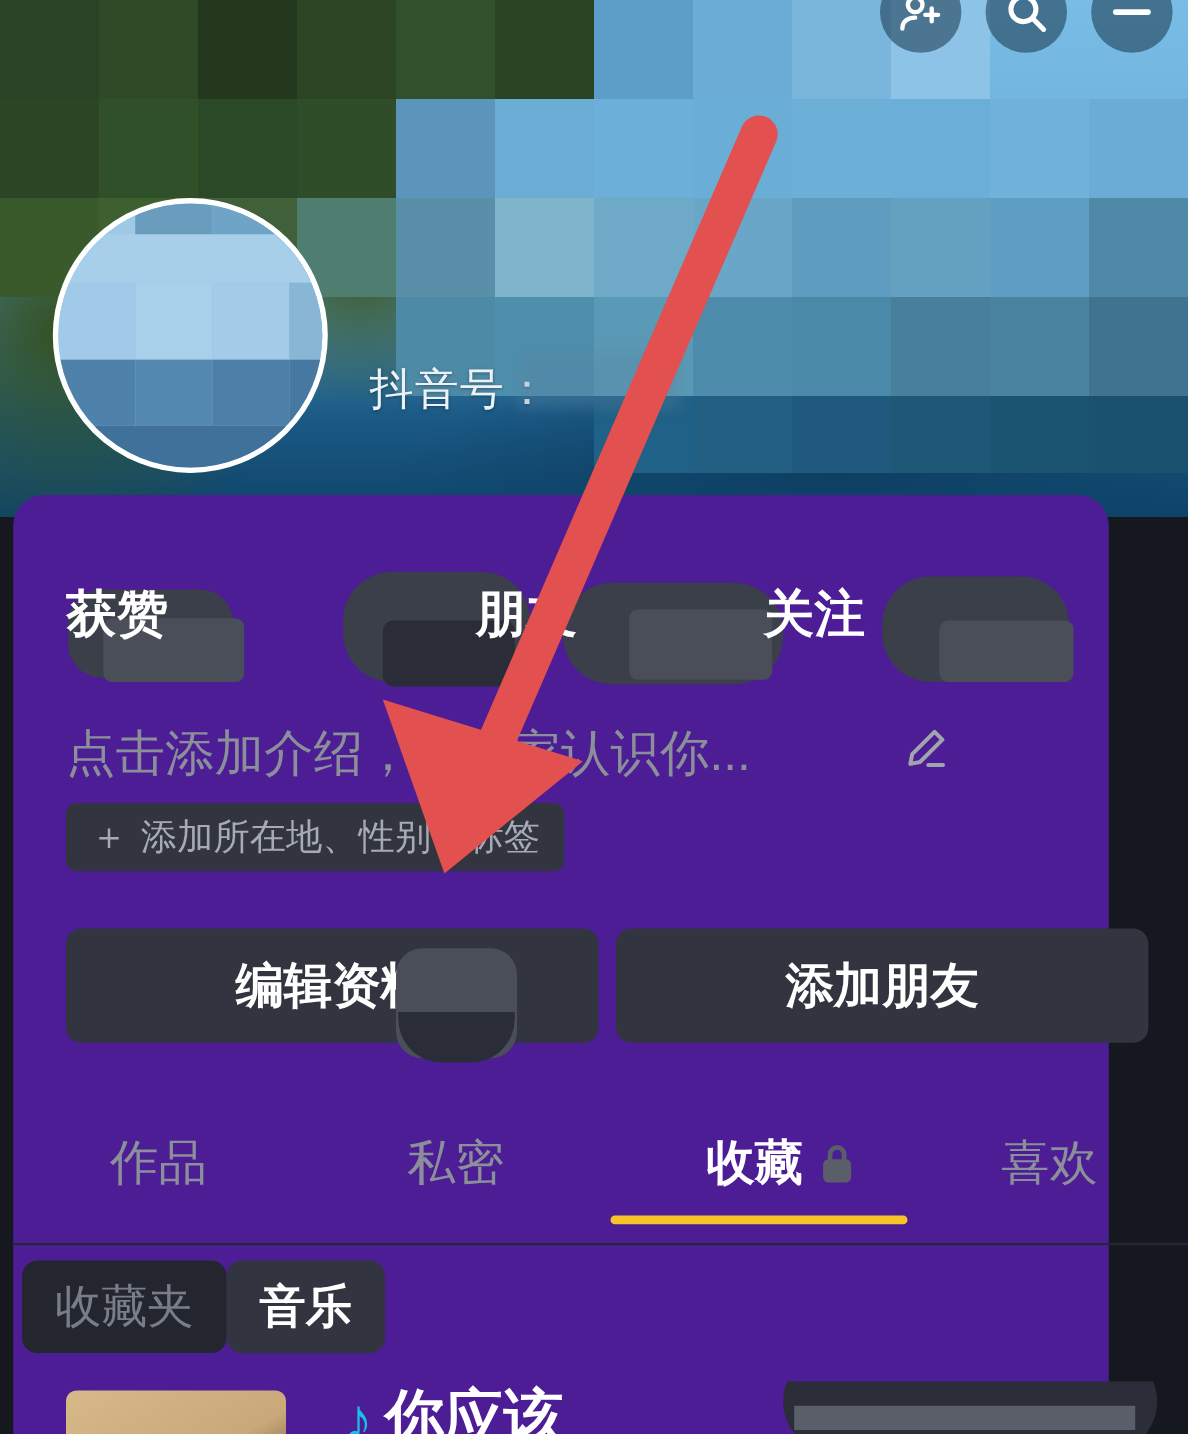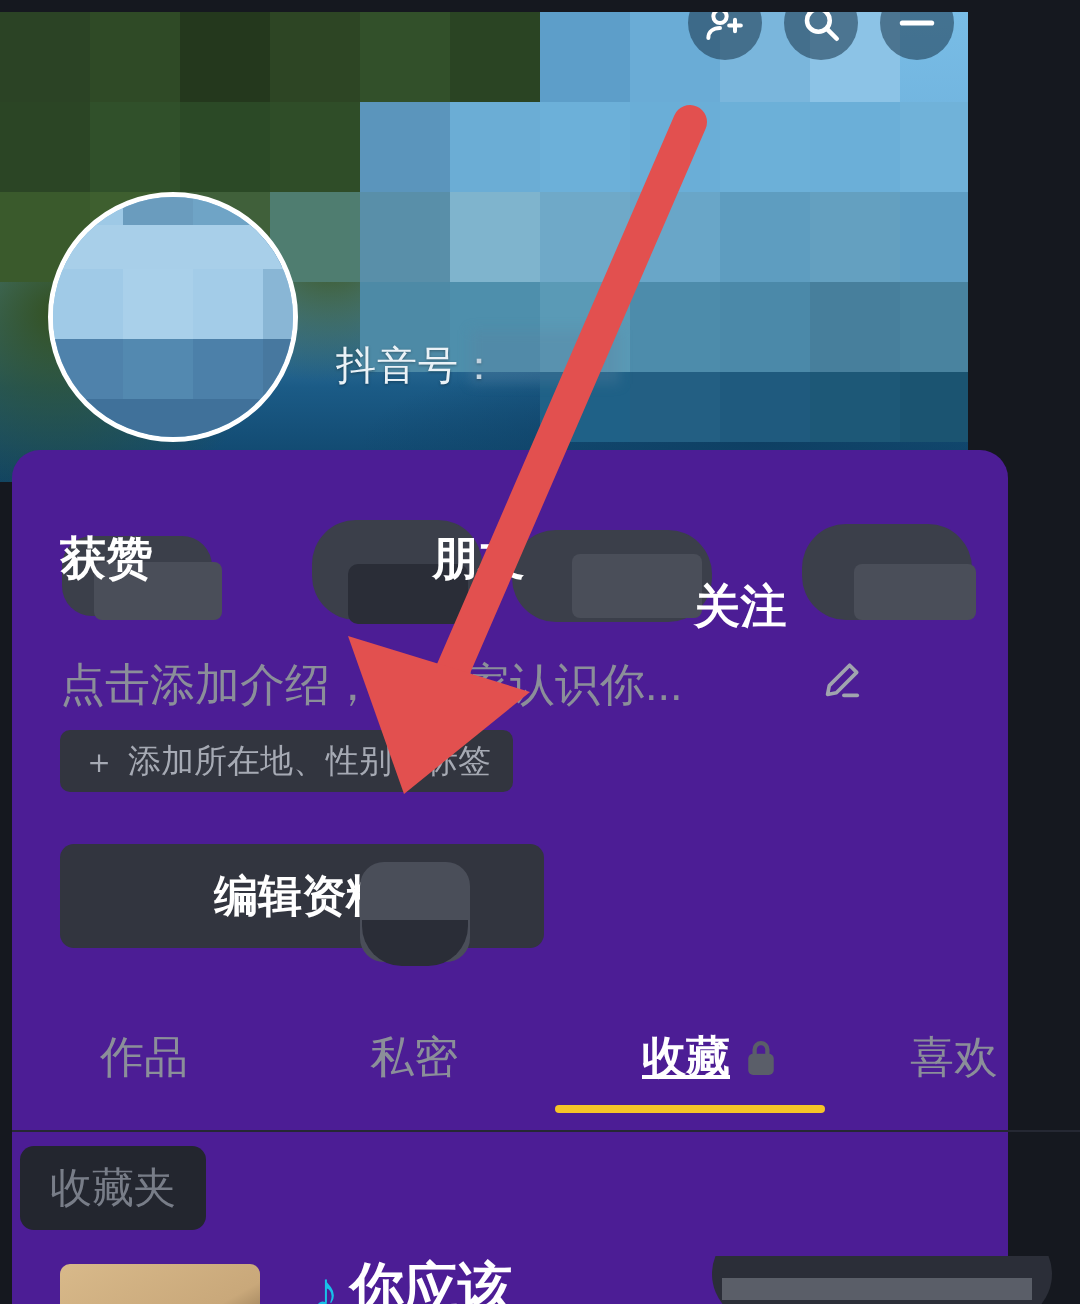--- a/index.html
+++ b/index.html
@@ -6,21 +6,21 @@
   html,body{
     width:1080px; height:1304px;
     background:#15181f;
     font-family:"Liberation Sans","DejaVu Sans",sans-serif;
     overflow:hidden;
   }
   .screen{ position:relative; width:1080px; height:1304px; overflow:hidden; }
 
   
   .banner{
-    position:absolute; left:0; top:12px; width:968px; height:470px;
+    position:absolute; left:0; top:0; width:1080px; height:470px;
     overflow:hidden;
     background:
       linear-gradient(180deg,#6ab3dd 0%,#63a8d4 35%,#3f7fa6 62%,#1d5b85 78%,#11456b 100%);
   }
   .banner-photo{
     position:absolute; inset:0;
     background:
       radial-gradient(ellipse 260px 200px at 130px 140px, #2d4a22 0%, #37511f00 70%),
       radial-gradient(ellipse 300px 280px at 60px 300px, #33501f 0%, #33501f00 72%),
       radial-gradient(ellipse 220px 160px at 330px 250px, #3e5b2c 0%, #3e5b2c00 75%),
@@ -75,21 +75,21 @@
   
   .stats{
     position:absolute; left:0; top:58px; width:1080px; height:96px;
   }
   .stat{
     position:absolute; color:#ffffff; font-size:46px; font-weight:700;
     letter-spacing:.5px;
   }
   .s1{ left:48px;  top:20px; }
   .s2{ left:420px; top:20px; }
-  .s3{ left:682px; top:20px;margin-top:48px; }
+  .s3{ left:682px; top:20px; }
   .s4{ left:938px; top:20px; }
 
   
   .blob{ position:absolute; background:#3b3f4a; border-radius:30px; }
   .blob.light{ background:#4a4e59; }
   .blob.dark{ background:#2a2d37; }
 
   
   .bio{
     position:absolute; left:48px; top:205px;
@@ -125,21 +125,21 @@
   .tabs{
     position:absolute; left:0; top:560px; width:1080px; height:118px;
   }
   .tab{
     position:absolute; top:18px; display:flex; align-items:center; gap:14px;
     color:#8b8f99; font-size:44px; white-space:nowrap;
   }
   .tab.active{ color:#ffffff; font-weight:700; }
   .t1{ left:88px; }
   .t2{ left:358px; }
-  .t3{ left:630px;text-decoration:underline; }
+  .t3{ left:630px; }
   .t4{ left:898px; }
   .tab-underline{
     position:absolute; left:543px; top:655px;
     width:270px; height:8px; background:#f6c428; border-radius:4px;
   }
   .tabs-divider{
     position:absolute; left:0; top:680px; width:1080px; height:2px;
     background:#252833;
   }
 
@@ -331,20 +331,23 @@
       <span class="plus">＋</span>
       <span>添加所在地、性别等标签</span>
     </div>
 
     <div class="actions">
       <div class="act">
         <span>编辑资料</span>
         <span class="blob" style="left:300px;top:18px;width:110px;height:100px;border-radius:24px;background:#4a4e59;"></span>
         <span class="blob" style="left:302px;top:76px;width:106px;height:46px;border-radius:0 0 40px 40px;background:#2a2d37;"></span>
       </div>
+      <div class="act">
+        <span>添加朋友</span>
+      </div>
     </div>
 
     <div class="tabs">
       <div class="tab t1">
         <span>作品</span>
       </div>
       <div class="tab t2">
         <span>私密</span>
       </div>
       <div class="tab t3 active">
@@ -358,20 +361,23 @@
         <span>喜欢</span>
       </div>
     </div>
     <div class="tab-underline"></div>
     <div class="tabs-divider"></div>
 
     <div class="chips">
       <div class="chip">
         <span>收藏夹</span>
       </div>
+      <div class="chip active">
+        <span>音乐</span>
+      </div>
     </div>
 
     <div class="music-row">
       <div class="music-thumb">
         
         
       </div>
       <div class="music-note">♪</div>
       <div class="music-title">你应该</div>
       <div class="music-blur"></div>

